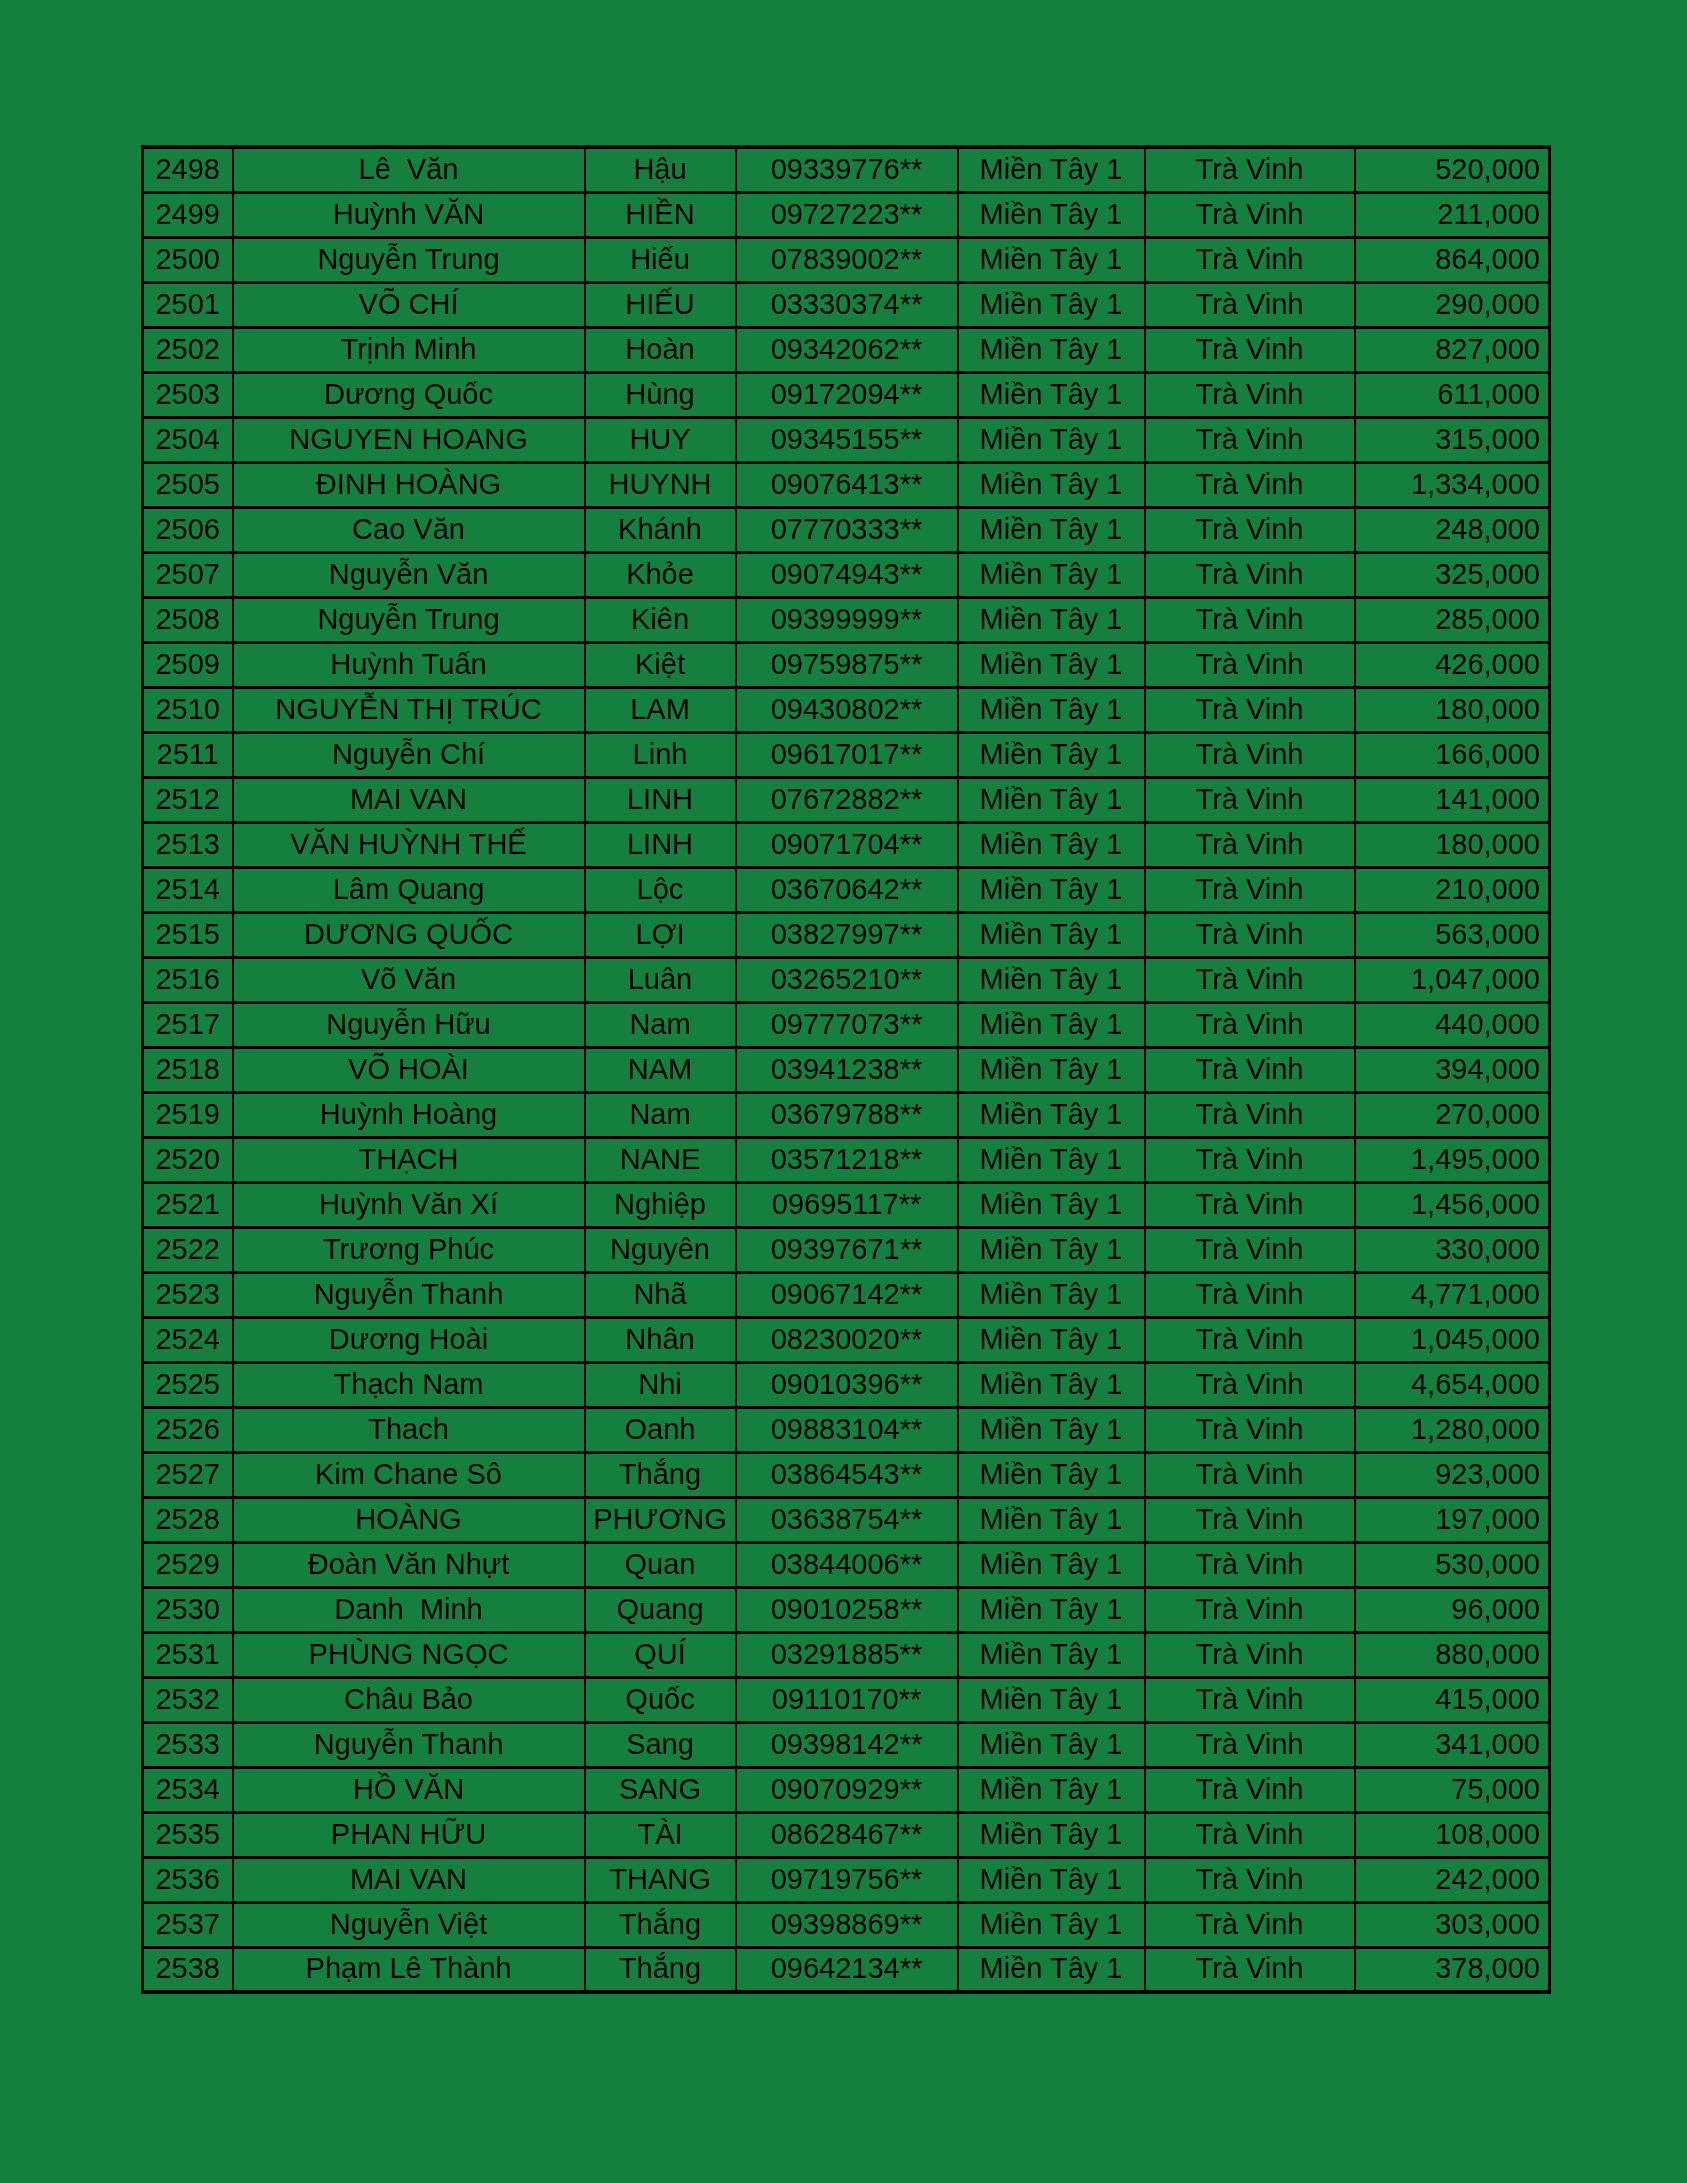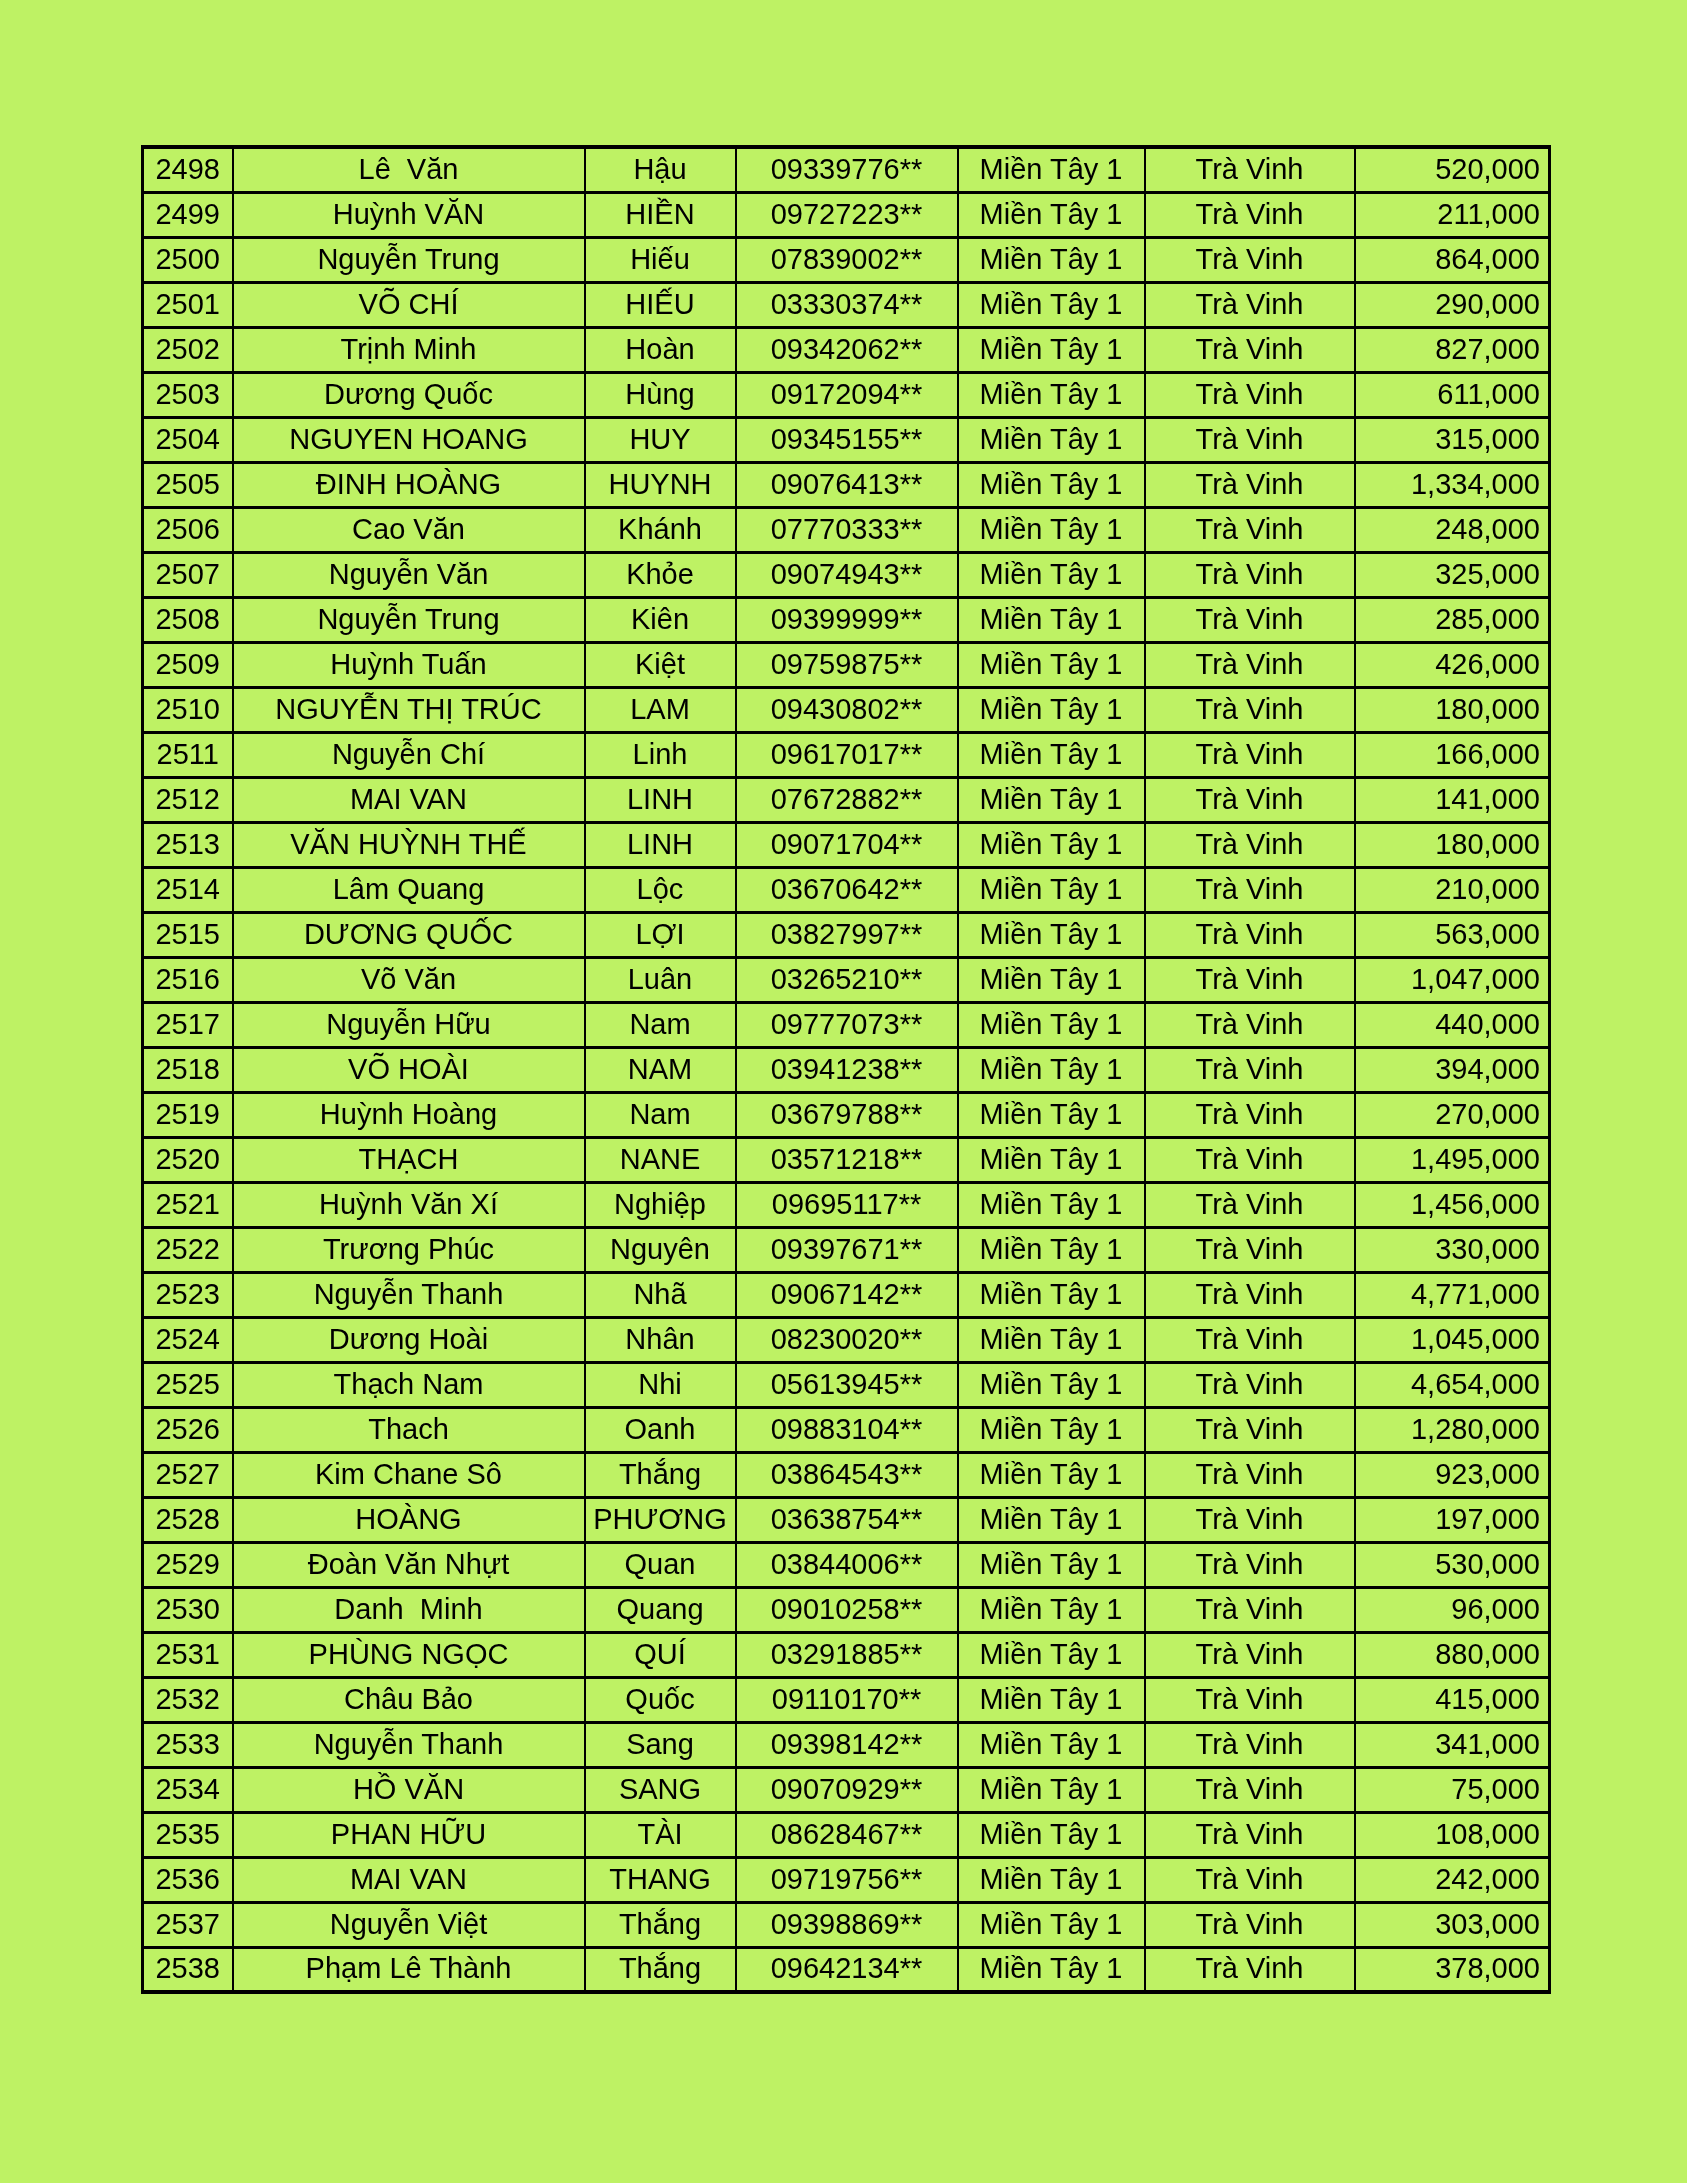--- a/index.html
+++ b/index.html
@@ -1,20 +1,20 @@
 <!DOCTYPE html>
 <html style="font-size:10.6px"><head>
 <meta charset="utf-8">
 <style>
   html, body { margin: 0; padding: 0; background: #fff; }
   .page {
     position: relative;
     width: 1687px;
     height: 2183px;
-    background: #bef264;
+    background: #15803d;
     font-family: "Liberation Sans", "DejaVu Sans", sans-serif;
     color: #000;
   }
   table.data {
     position: absolute;
     left: 141px;
     top: 145px;
     border-collapse: collapse;
     table-layout: fixed;
     width: 1406px;
@@ -296,21 +296,21 @@
           <td class="col-last-name">Nhân</td>
           <td class="col-phone">08230020**</td>
           <td class="col-region">Miền Tây 1</td>
           <td class="col-province">Trà Vinh</td>
           <td class="col-amount">1,045,000</td>
         </tr>
         <tr>
           <td class="col-id">2525</td>
           <td class="col-first-name">Thạch Nam</td>
           <td class="col-last-name">Nhi</td>
-          <td class="col-phone">05613945**</td>
+          <td class="col-phone">09010396**</td>
           <td class="col-region">Miền Tây 1</td>
           <td class="col-province">Trà Vinh</td>
           <td class="col-amount">4,654,000</td>
         </tr>
         <tr>
           <td class="col-id">2526</td>
           <td class="col-first-name">Thach</td>
           <td class="col-last-name">Oanh</td>
           <td class="col-phone">09883104**</td>
           <td class="col-region">Miền Tây 1</td>

